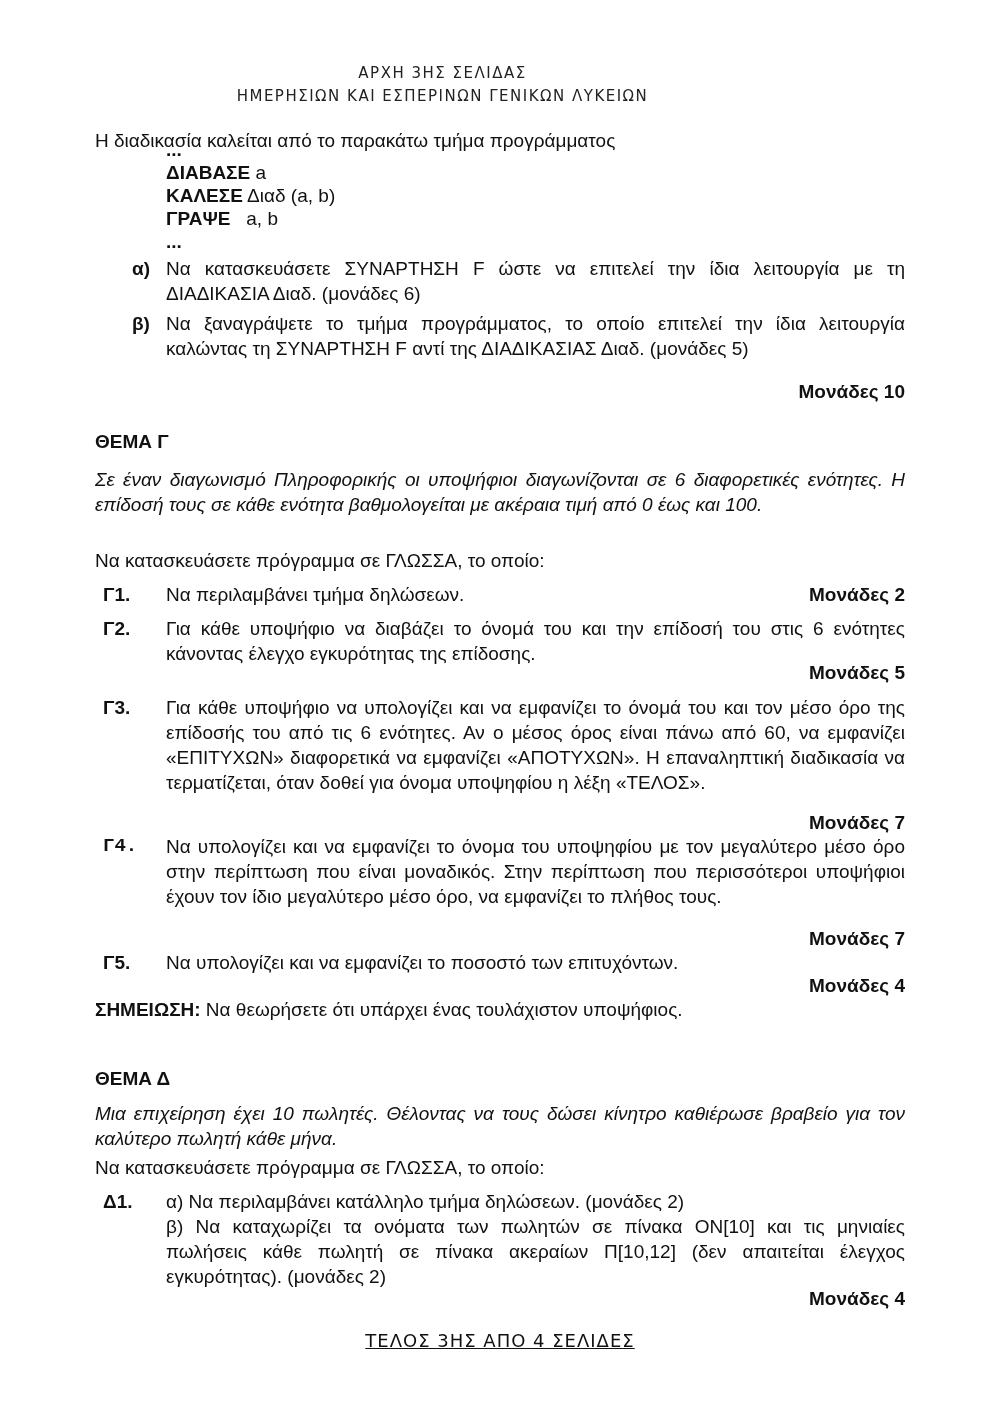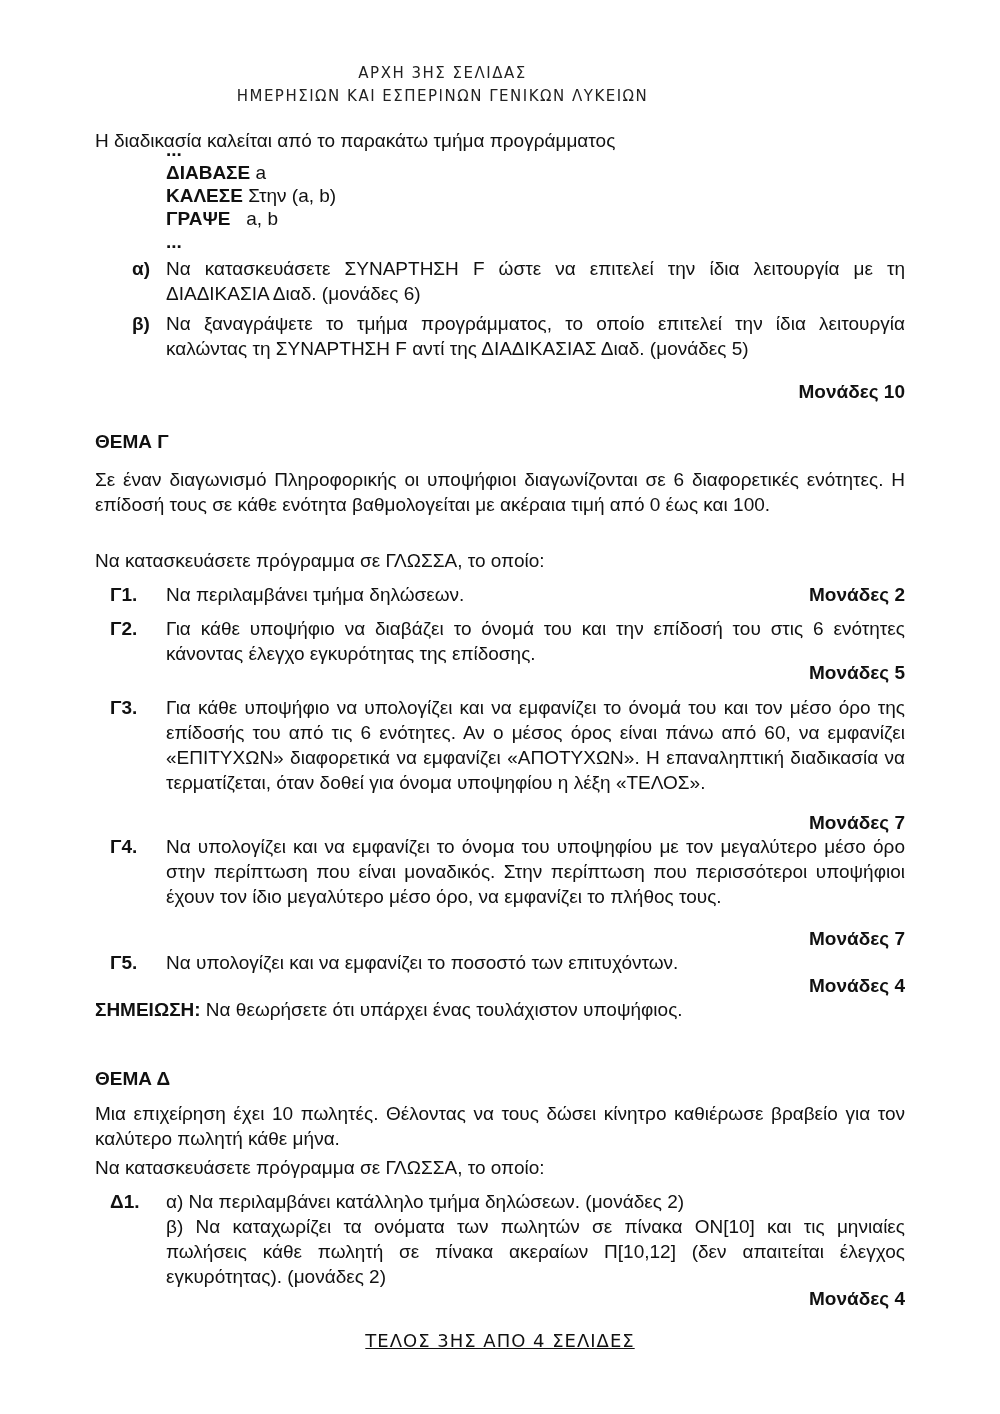--- a/index.html
+++ b/index.html
@@ -2,41 +2,41 @@
 <html><head>
   <meta charset="utf-8">
   <style>
     html, body { margin: 0; padding: 0; background: #ffffff; }
     body { width: 1000px; height: 1414px; position: relative; overflow: hidden;
            font-family: "Liberation Sans", sans-serif; color: #111111; }
     .abs { position: absolute; }
     .hdr { left: 0; width: 885px; text-align: center; font-family: "DejaVu Sans", sans-serif;
            font-size: 15px; letter-spacing: 1.5px; color: #222; }
     .txt { font-size: 19px; line-height: 25px; white-space: nowrap; }
-    .just { white-space: normal; text-align: justify; text-align-last: left; }
+    .just { white-space: normal; text-align: justify; text-align-last: left; font-style: italic; }
     .b { font-weight: bold; }
     .right { right: 95px; text-align: right; font-weight: bold; font-size: 19px; line-height: 25px; }
-    .lbl { left: 110px; font-weight: bold; font-size: 19px; line-height: 25px; }
+    .lbl { left: 103px; font-weight: bold; font-size: 19px; line-height: 25px; }
     .item { left: 166px; width: 739px; font-size: 19px; line-height: 25px; text-align: justify; }
     .code { left: 166px; font-size: 19px; line-height: 23px; }
     .footer { left: 0; width: 1000px; text-align: center; font-family: "DejaVu Sans", sans-serif;
               font-size: 18px; letter-spacing: 1px; text-decoration: underline; }
   </style>
 </head>
 <body>
 
 <div class="abs hdr" style="top:64px;">ΑΡΧΗ 3ΗΣ ΣΕΛΙΔΑΣ</div>
 <div class="abs hdr" style="top:87px;">ΗΜΕΡΗΣΙΩΝ ΚΑΙ ΕΣΠΕΡΙΝΩΝ ΓΕΝΙΚΩΝ ΛΥΚΕΙΩΝ</div>
 
 <div class="abs txt" style="left:95px; top:128px;">Η διαδικασία καλείται από το παρακάτω τμήμα προγράμματος</div>
 
 <div>
   <div class="abs code b" style="top:138px;">...</div>
   <div class="abs code" style="top:161px;text-align:right;"><span class="b">ΔΙΑΒΑΣΕ</span><span> a</span></div>
-  <div class="abs code" style="top:184px;"><span class="b">ΚΑΛΕΣΕ</span><span> Στην (a, b)</span></div>
+  <div class="abs code" style="top:184px;"><span class="b">ΚΑΛΕΣΕ</span><span> Διαδ (a, b)</span></div>
   <div class="abs code" style="top:207px; white-space:pre;"><span class="b">ΓΡΑΨΕ</span><span>   a, b</span></div>
   <div class="abs code b" style="top:230px;">...</div>
 </div>
 
 <div class="abs b" style="left:132px; top:256px; font-size:19px; line-height:25px;">α)</div>
 <div class="abs item" style="top:256px;">Να κατασκευάσετε ΣΥΝΑΡΤΗΣΗ F ώστε να επιτελεί την ίδια λειτουργία με τη ΔΙΑΔΙΚΑΣΙΑ Διαδ. (μονάδες 6)</div>
 <div class="abs b" style="left:132px; top:311px; font-size:19px; line-height:25px;">β)</div>
 <div class="abs item" style="top:311px;">Να ξαναγράψετε το τμήμα προγράμματος, το οποίο επιτελεί την ίδια λειτουργία καλώντας τη ΣΥΝΑΡΤΗΣΗ F αντί της ΔΙΑΔΙΚΑΣΙΑΣ Διαδ. (μονάδες 5)</div>
 <div class="abs right" style="top:379px;">Μονάδες 10</div>
 
@@ -49,21 +49,21 @@
 <div class="abs right" style="top:582px;">Μονάδες 2</div>
 
 <div class="abs lbl" style="top:616px;">Γ2.</div>
 <div class="abs item" style="top:616px;">Για κάθε υποψήφιο να διαβάζει το όνομά του και την επίδοσή του στις 6 ενότητες κάνοντας έλεγχο εγκυρότητας της επίδοσης.</div>
 <div class="abs right" style="top:660px;margin-left:48px;">Μονάδες 5</div>
 
 <div class="abs lbl" style="top:695px;">Γ3.</div>
 <div class="abs item" style="top:695px;">Για κάθε υποψήφιο να υπολογίζει και να εμφανίζει το όνομά του και τον μέσο όρο της επίδοσής του από τις 6 ενότητες. Αν ο μέσος όρος είναι πάνω από 60, να εμφανίζει «ΕΠΙΤΥΧΩΝ» διαφορετικά να εμφανίζει «ΑΠΟΤΥΧΩΝ». Η επαναληπτική διαδικασία να τερματίζεται, όταν δοθεί για όνομα υποψηφίου η λέξη «ΤΕΛΟΣ».</div>
 <div class="abs right" style="top:810px;">Μονάδες 7</div>
 
-<div class="abs lbl" style="top:834px;">Γ4.</div>
+<div class="abs lbl" style="top:834px;font-family:Liberation Mono, monospace;">Γ4.</div>
 <div class="abs item" style="top:834px;">Να υπολογίζει και να εμφανίζει το όνομα του υποψηφίου με τον μεγαλύτερο μέσο όρο στην περίπτωση που είναι μοναδικός. Στην περίπτωση που περισσότεροι υποψήφιοι έχουν τον ίδιο μεγαλύτερο μέσο όρο, να εμφανίζει το πλήθος τους.</div>
 <div class="abs right" style="top:926px;">Μονάδες 7</div>
 
 <div class="abs lbl" style="top:950px;">Γ5.</div>
 <div class="abs item" style="top:950px;">Να υπολογίζει και να εμφανίζει το ποσοστό των επιτυχόντων.</div>
 <div class="abs right" style="top:973px;">Μονάδες 4</div>
 
 <div class="abs txt" style="left:95px; top:997px;"><span class="b">ΣΗΜΕΙΩΣΗ:</span><span> Να θεωρήσετε ότι υπάρχει ένας τουλάχιστον υποψήφιος.</span></div>
 
 <div class="abs txt b" style="left:95px; top:1066px;">ΘΕΜΑ Δ</div>

